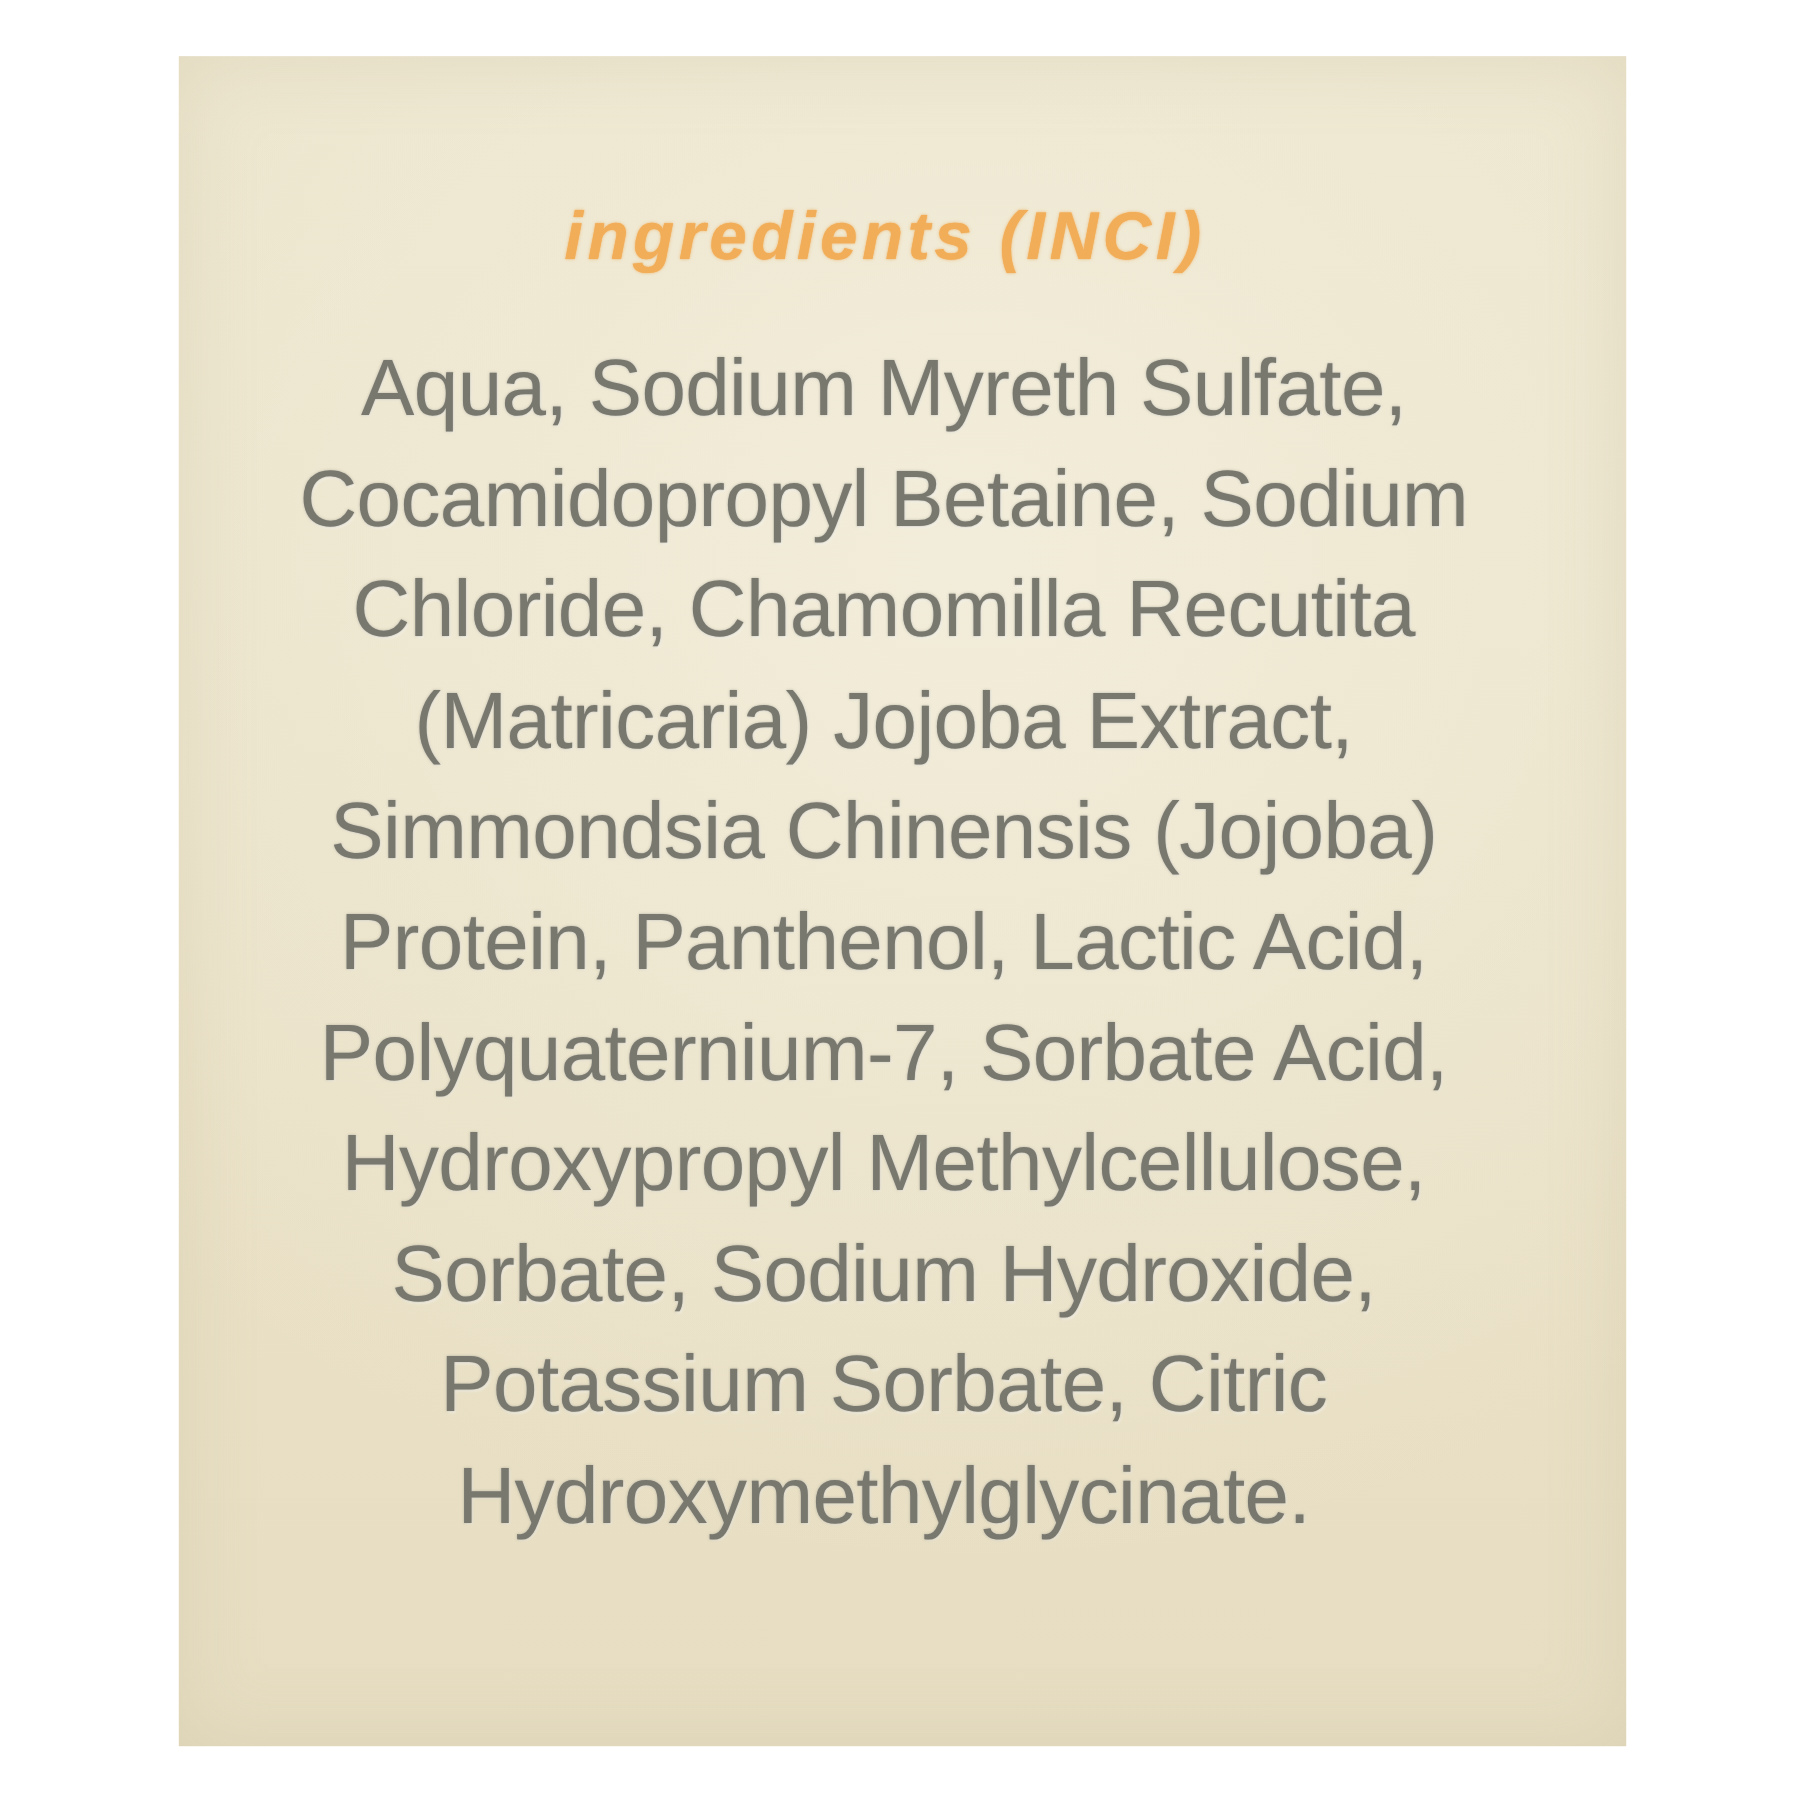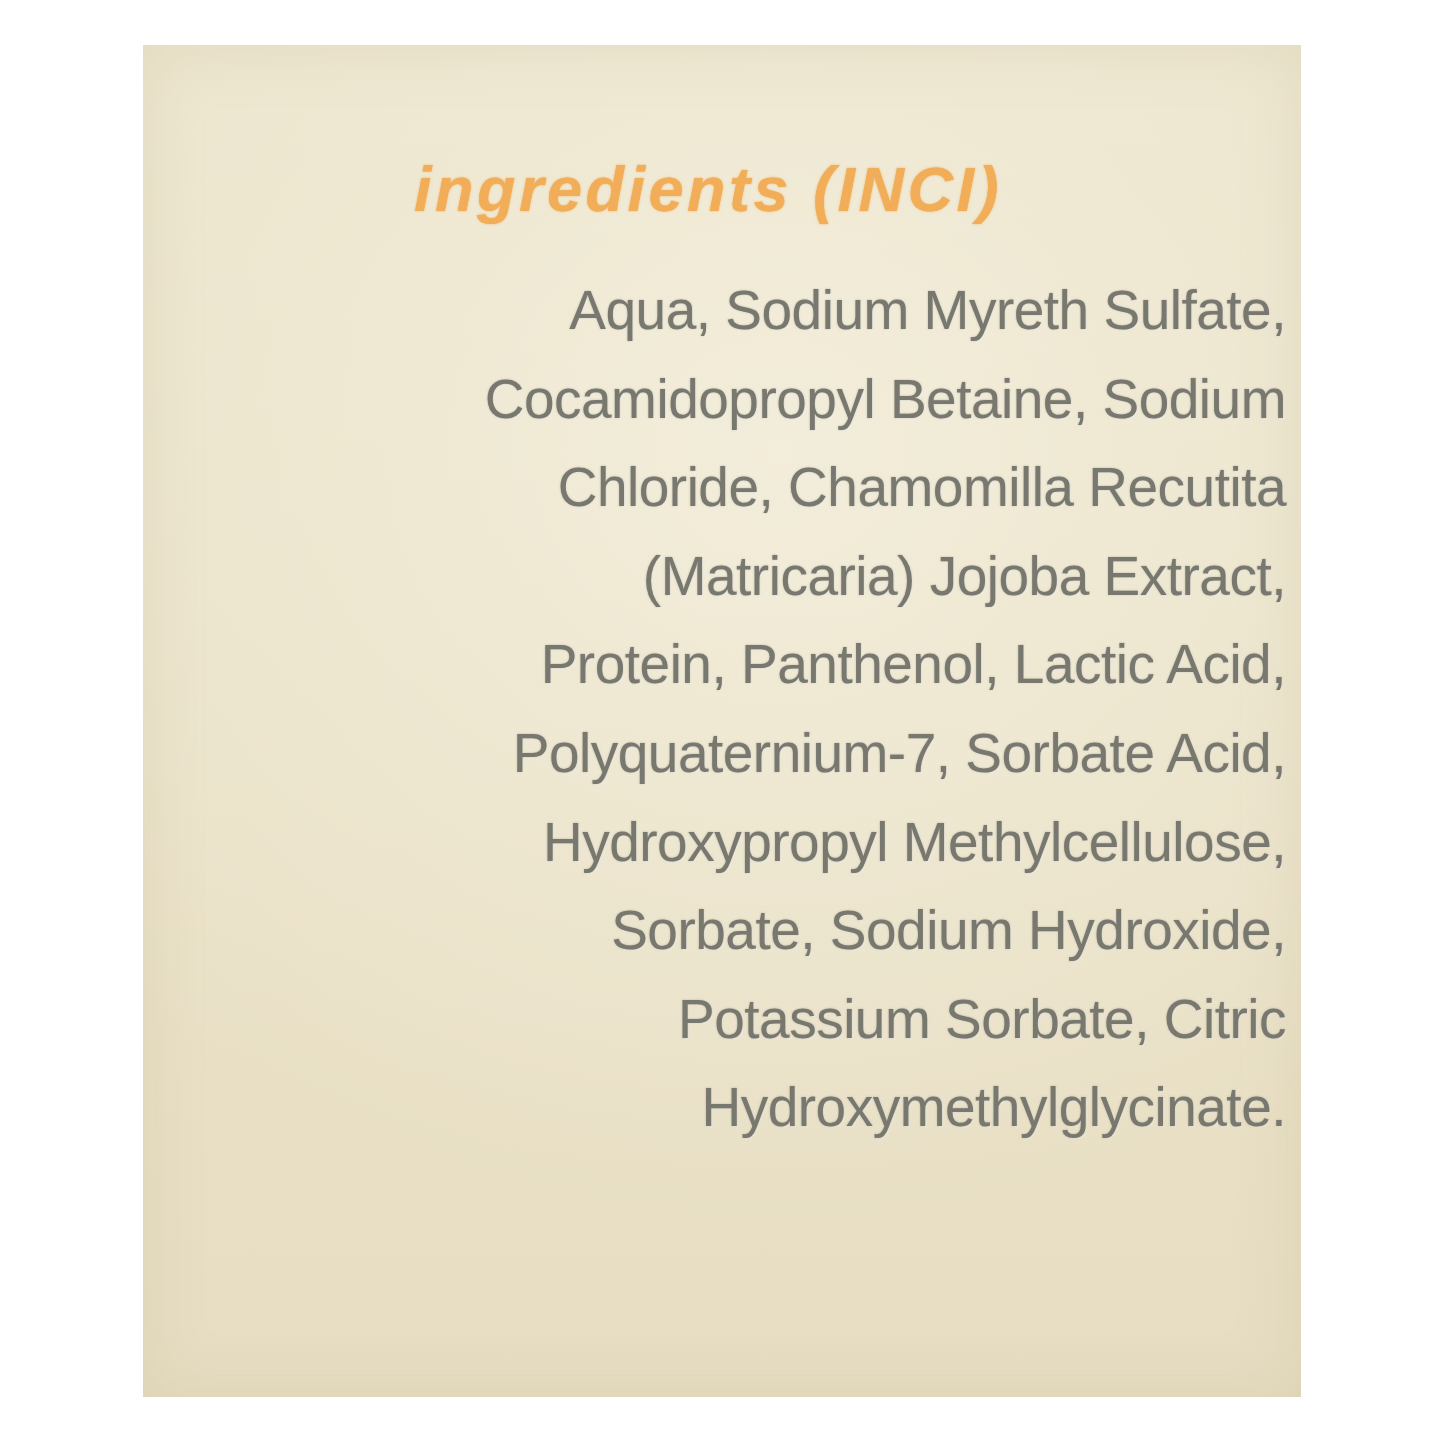--- a/index.html
+++ b/index.html
@@ -33,56 +33,57 @@
         rgba(234,226,200,0.0) 60%),
       linear-gradient(180deg, #ece5cd 0%, #eae2c8 45%, #e8dfc4 80%, #e6ddc2 100%);
     box-shadow: inset 0 0 60px rgba(190,178,145,0.25);
   }
   .label-heading {
     position: absolute;
     left: -14px;
     top: 109px;
     width: 100%;
     text-align: center;
-    font-size: 63px;
+    font-size: 54px;
     font-weight: bold;
     font-style: italic;
     letter-spacing: 3.5px;
     line-height: 70px;
     color: #f2ad58;
     text-shadow: 0 0 3px rgba(242,173,88,0.55), 0 0 1px rgba(238,164,72,0.8);
     white-space: nowrap;
   }
   .ingredients-block {
     position: absolute;
     left: -15px;
     top: 221px;
     width: 100%;
-    text-align: right;
-    font-size: 55px;
+    text-align: center;
+    font-size: 64px;
     line-height: 88.6px;
     letter-spacing: -0.5px;
     color: #79786f;
     text-shadow: 0 0 2px rgba(118,117,108,0.5), 1px 1px 2px rgba(255,255,255,0.55);
   }
   .ingredients-line {
     white-space: nowrap;
   }
 </style>
 </head>
 <body>
 
 <div class="page">
   <div class="label-photo">
     <div class="label-heading">ingredients (INCI)</div>
     <div class="ingredients-block">
       <div class="ingredients-line">Aqua, Sodium Myreth Sulfate,</div>
       <div class="ingredients-line">Cocamidopropyl Betaine, Sodium</div>
       <div class="ingredients-line">Chloride, Chamomilla Recutita</div>
       <div class="ingredients-line">(Matricaria) Jojoba Extract,</div>
+      <div class="ingredients-line">Simmondsia Chinensis (Jojoba)</div>
       <div class="ingredients-line">Protein, Panthenol, Lactic Acid,</div>
       <div class="ingredients-line">Polyquaternium-7, Sorbate Acid,</div>
       <div class="ingredients-line">Hydroxypropyl Methylcellulose,</div>
       <div class="ingredients-line">Sorbate, Sodium Hydroxide,</div>
       <div class="ingredients-line">Potassium Sorbate, Citric</div>
       <div class="ingredients-line">Hydroxymethylglycinate.</div>
     </div>
   </div>
 </div>
 

